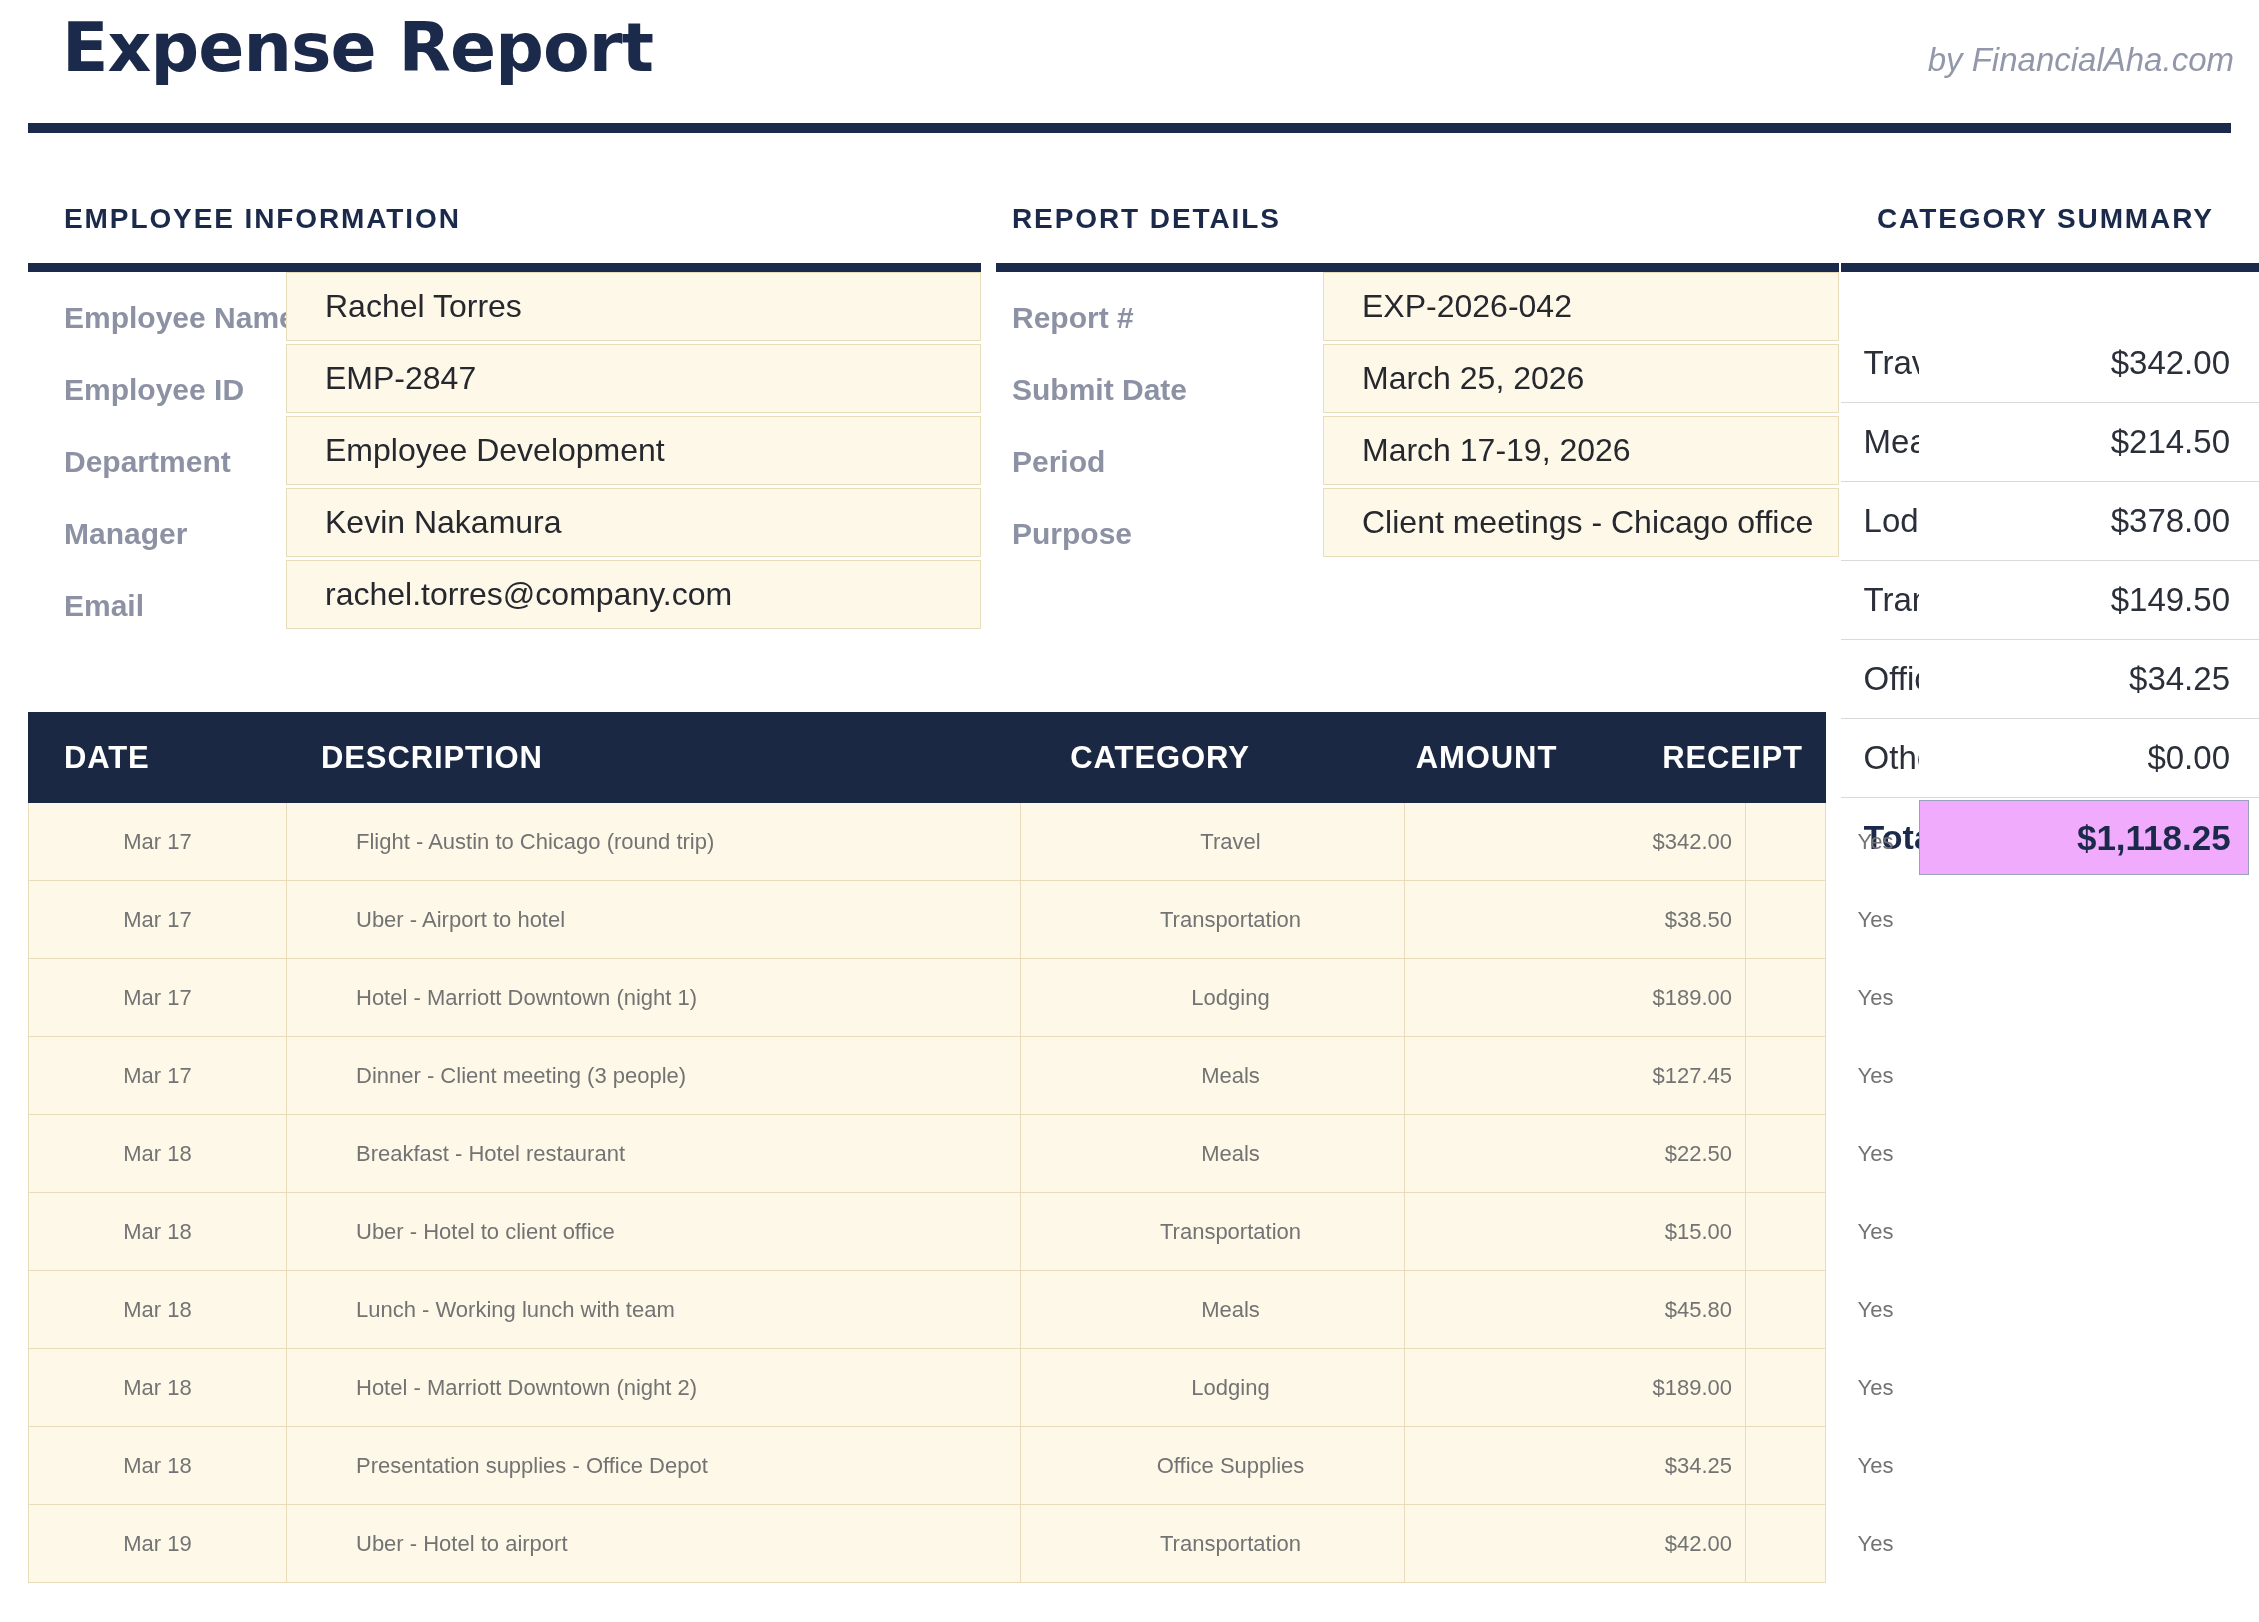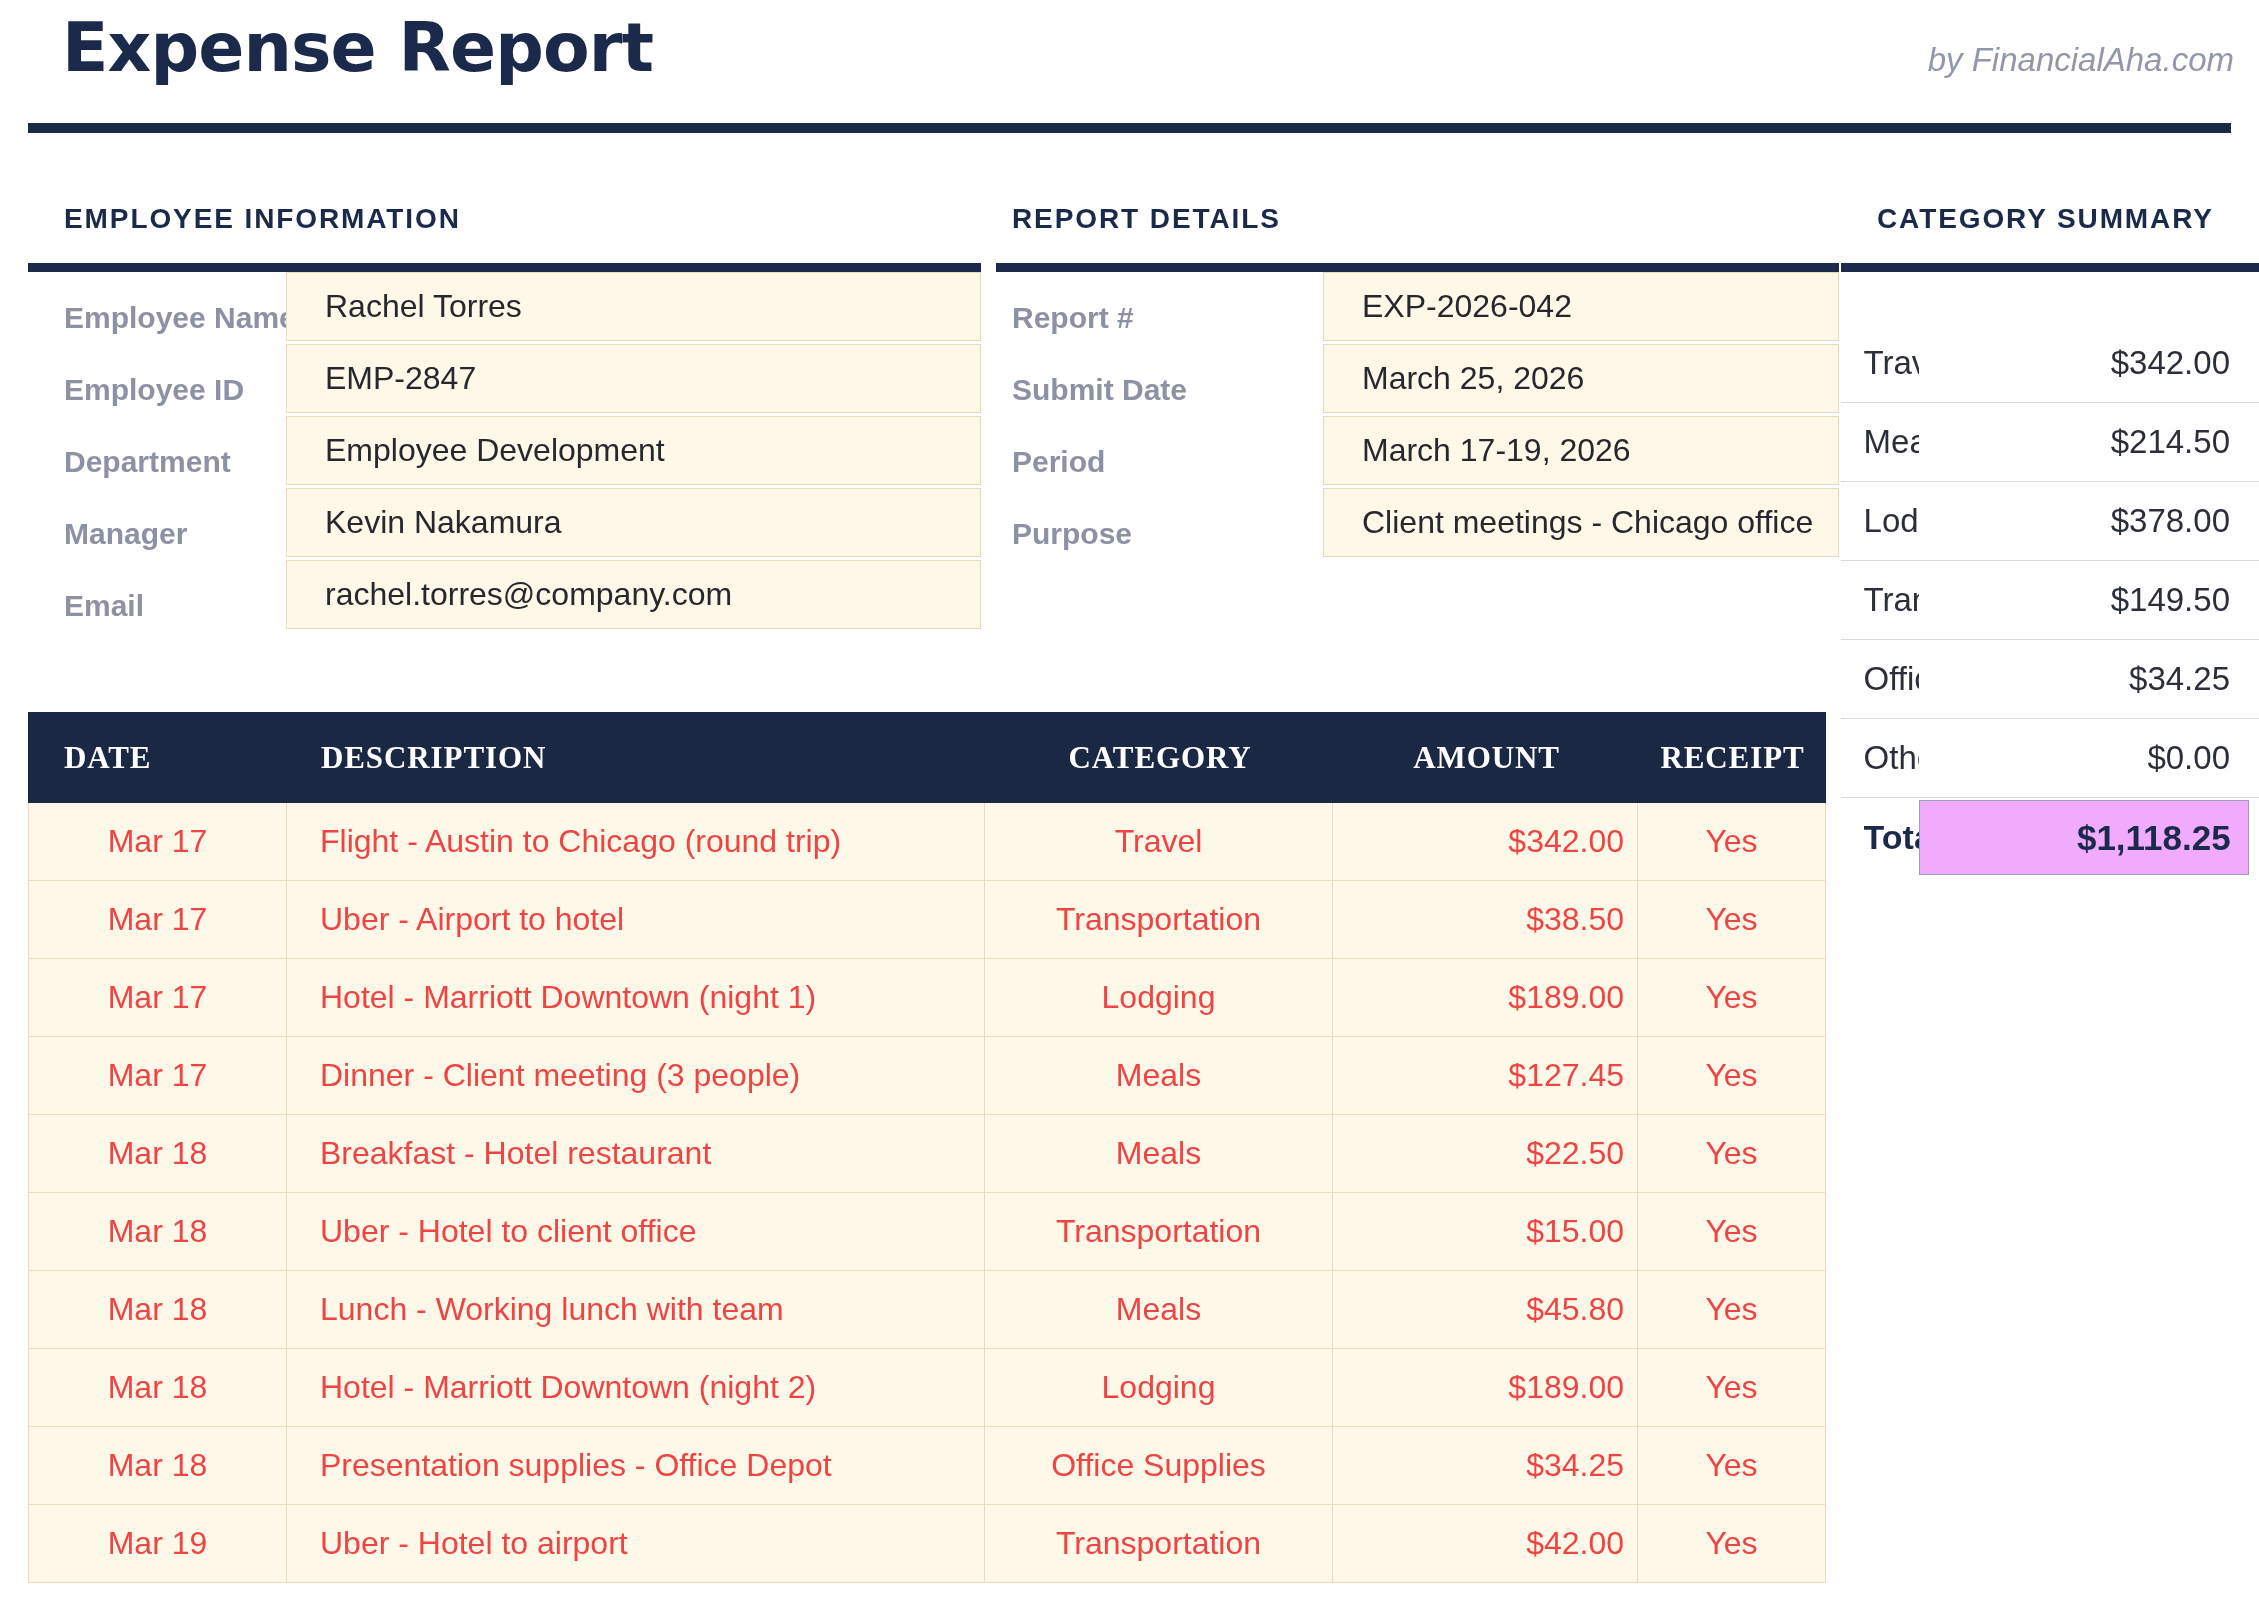--- a/index.html
+++ b/index.html
@@ -102,30 +102,30 @@
   
   .expense-table {
     position: absolute; left: 28px; top: 712px;
     width: 1798px;
   }
   .et-header {
     display: grid;
     grid-template-columns: 260px 698px 348px 305px 187px;
     height: 91px; align-items: center;
     background: #1b2844; color: #ffffff;
-    font-size: 31px; font-weight: bold; letter-spacing: 0.9px; font-family: Liberation Serif, serif;
+    font-size: 31px; font-weight: bold; letter-spacing: 0.9px;
   }
   .et-header > div { box-sizing: border-box; }
   .et-body { border-left: 1.9px solid #e7ddbb; border-right: 1.9px solid #e7ddbb; }
   .et-row {
     display: grid;
     grid-template-columns: 258px 698px 348px 305px 187px;
     background: #fdf8e8;
     border-bottom: 1.9px solid #e7ddbb;
-    font-size: 32px; color: #ef4444;
+    font-size: 22px; color: #737373; gap: 36px;
   }
   .et-row > div {
     box-sizing: border-box; height: 77px;
     display: flex; align-items: center;
     border-right: 1.9px solid #e7ddbb;
     white-space: nowrap; overflow: hidden;
   }
   .et-row > div:last-child { border-right: none; }
   .h-date { padding-left: 36px; }
   .h-desc { padding-left: 33px; }

